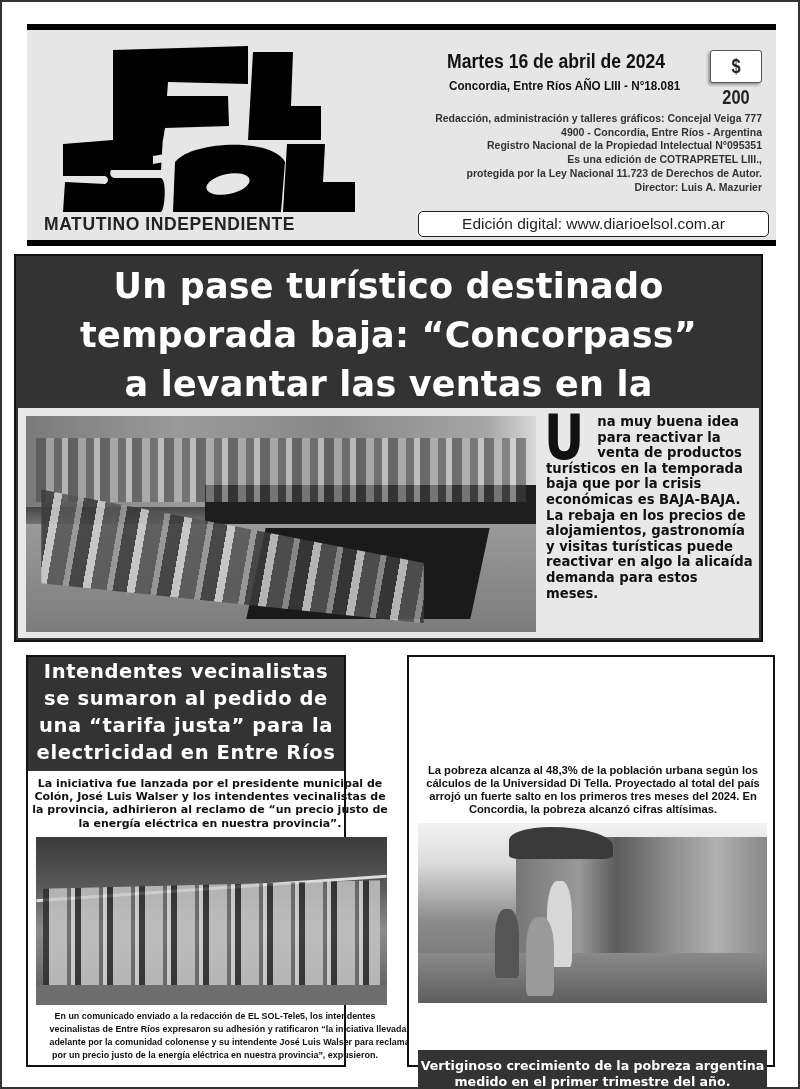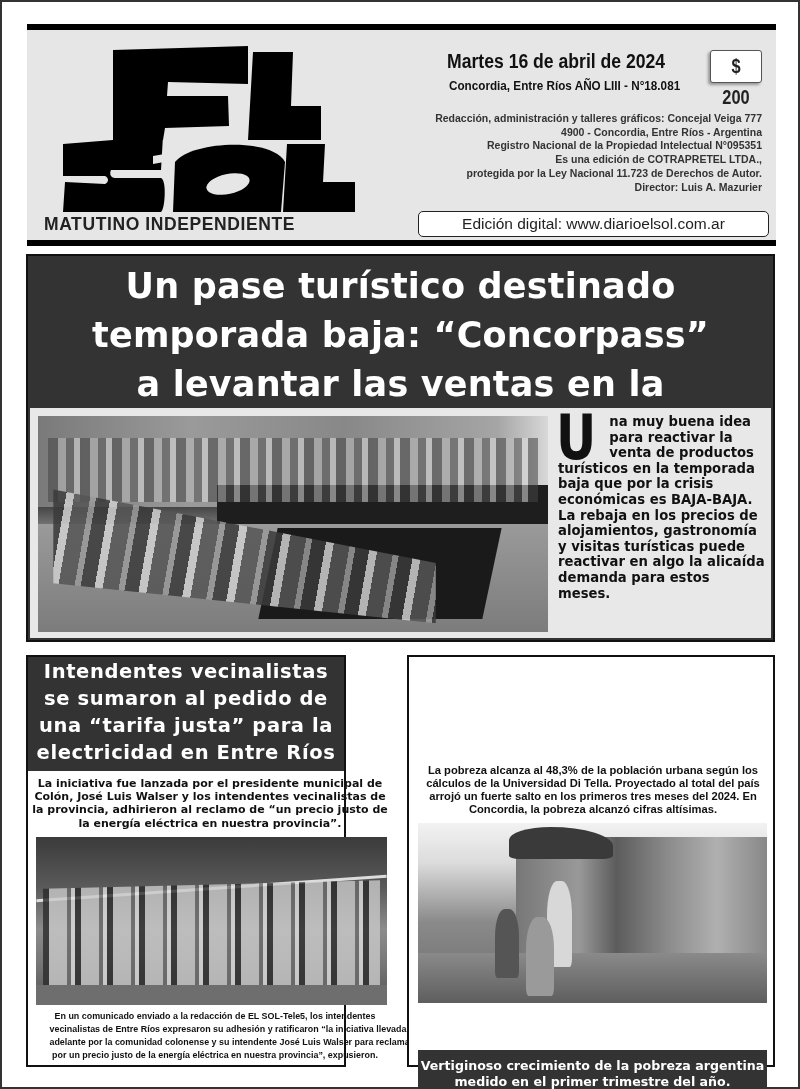--- a/index.html
+++ b/index.html
@@ -57,21 +57,21 @@
   .digital-box {
     position: absolute; left: 391px; top: 181px; width: 351px; height: 26px;
     background: #fff; border: 1.5px solid #222; border-radius: 5px;
     font-family: "Liberation Sans", sans-serif; font-weight: normal;
     font-size: 15.5px; text-align: center; line-height: 23px; color: #222;
     white-space: nowrap;
   }
 
   
   .lead {
-    position: absolute; left: 26px; top: 254px; width: 749px; height: 388px;
+    position: absolute; left: 14px; top: 254px; width: 749px; height: 388px;
     background: #333; border: 2px solid #111;
   }
   .lead-headline {
     position: absolute; left: 0; top: 6px; width: 100%;
     text-align: center; color: #fff;
     font-family: "DejaVu Sans", sans-serif; font-weight: bold;
     font-size: 35px; line-height: 49px; letter-spacing: 0.2px;
   }
   .lead-headline div { white-space: nowrap; }
   .lead-body {
@@ -201,21 +201,21 @@
   <div class="tagline">MATUTINO INDEPENDIENTE</div>
 
   <div class="date-line">Martes 16 de abril de 2024</div>
   <div class="issue-line">Concordia, Entre Ríos AÑO LIII - N°18.081</div>
   <div class="price-box"><span>$ 200</span></div>
 
   <div class="imprint">
     <div>Redacción, administración y talleres gráficos: Concejal Veiga 777</div>
     <div>4900 - Concordia, Entre Ríos - Argentina</div>
     <div>Registro Nacional de la Propiedad Intelectual N°095351</div>
-    <div>Es una edición de COTRAPRETEL LTDA.,</div>
+    <div>Es una edición de COTRAPRETEL LIII.,</div>
     <div>protegida por la Ley Nacional 11.723 de Derechos de Autor.</div>
     <div>Director: Luis A. Mazurier</div>
   </div>
 
   <div class="digital-box">Edición digital: www.diarioelsol.com.ar</div>
 </header>
 
 <section class="lead">
   <h1 class="lead-headline">
     <div>Un pase turístico destinado</div>

